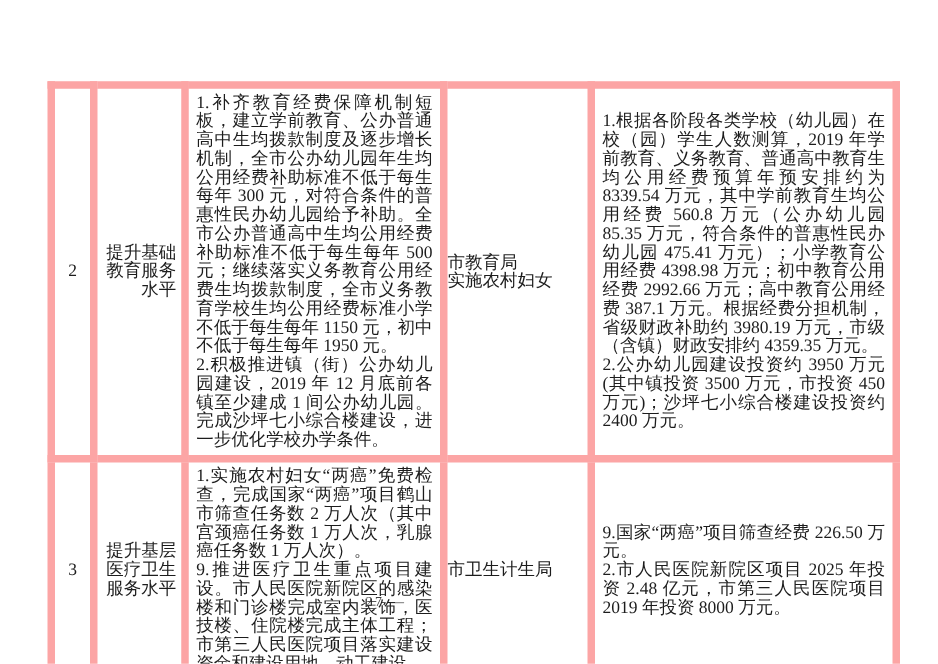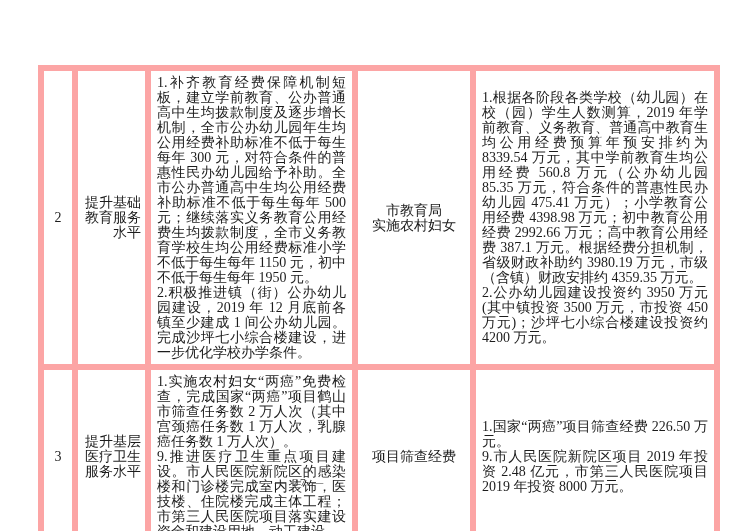--- a/index.html
+++ b/index.html
@@ -41,21 +41,20 @@
   td.cell-goal {
     text-align: right;
     padding: 2px 4px;
   }
   td.cell-tasks, td.cell-funding {
     text-align: justify;
     text-justify: inter-character;
     padding: 4px 6px;
   }
   td.cell-resp {
-    text-align: center;
     padding: 2px 0;
   }
   .para { margin: 0; }
   .page-footer {
     position: absolute;
     left: 0;
     top: 476px;
     width: 600px;
     text-align: center;
     font-size: 11px;
@@ -87,41 +86,41 @@
         <td class="cell-tasks">
           <div class="para">1.补齐教育经费保障机制短板，建立学前教育、公办普通高中生均拨款制度及逐步增长机制，全市公办幼儿园年生均公用经费补助标准不低于每生每年 300 元，对符合条件的普惠性民办幼儿园给予补助。全市公办普通高中生均公用经费补助标准不低于每生每年 500 元；继续落实义务教育公用经费生均拨款制度，全市义务教育学校生均公用经费标准小学不低于每生每年 1150 元，初中不低于每生每年 1950 元。</div>
           <div class="para">2.积极推进镇（街）公办幼儿园建设，2019 年 12 月底前各镇至少建成 1 间公办幼儿园。完成沙坪七小综合楼建设，进一步优化学校办学条件。</div>
         </td>
         <td class="cell-resp">
           <div>市教育局</div>
           <div>实施农村妇女</div>
         </td>
         <td class="cell-funding">
           <div class="para">1.根据各阶段各类学校（幼儿园）在校（园）学生人数测算，2019 年学前教育、义务教育、普通高中教育生均公用经费预算年预安排约为 8339.54 万元，其中学前教育生均公用经费 560.8 万元（公办幼儿园 85.35 万元，符合条件的普惠性民办幼儿园 475.41 万元）；小学教育公用经费 4398.98 万元；初中教育公用经费 2992.66 万元；高中教育公用经费 387.1 万元。根据经费分担机制，省级财政补助约 3980.19 万元，市级（含镇）财政安排约 4359.35 万元。</div>
-          <div class="para">2.公办幼儿园建设投资约 3950 万元(其中镇投资 3500 万元，市投资 450 万元)；沙坪七小综合楼建设投资约 4200 万元。</div>
+          <div class="para">2.公办幼儿园建设投资约 3950 万元(其中镇投资 3500 万元，市投资 450 万元)；沙坪七小综合楼建设投资约 2400 万元。</div>
         </td>
       </tr>
       <tr class="row-3">
         <td class="cell-index">
           <span>3</span>
         </td>
         <td class="cell-goal">
           <span>提升基层医疗卫生服务水平</span>
         </td>
         <td class="cell-tasks">
           <div class="para">1.实施农村妇女“两癌”免费检查，完成国家“两癌”项目鹤山市筛查任务数 2 万人次（其中宫颈癌任务数 1 万人次，乳腺癌任务数 1 万人次）。</div>
           <div class="para">9.推进医疗卫生重点项目建设。市人民医院新院区的感染楼和门诊楼完成室内装饰，医技楼、住院楼完成主体工程；市第三人民医院项目落实建设资金和建设用地，动工建设。</div>
         </td>
         <td class="cell-resp">
-          <div>项目筛查经费</div>
+          <div>市卫生计生局</div>
           <div></div>
         </td>
         <td class="cell-funding">
-          <div class="para">1.国家“两癌”项目筛查经费 226.50 万元。</div>
-          <div class="para">9.市人民医院新院区项目 2019 年投资 2.48 亿元，市第三人民医院项目 2019 年投资 8000 万元。</div>
+          <div class="para">9.国家“两癌”项目筛查经费 226.50 万元。</div>
+          <div class="para">2.市人民医院新院区项目 2025 年投资 2.48 亿元，市第三人民医院项目 2019 年投资 8000 万元。</div>
         </td>
       </tr>
     </tbody>
   </table>
 
   <div class="page-footer">— 27 —</div>
 
 </div>
 
 </body></html>

